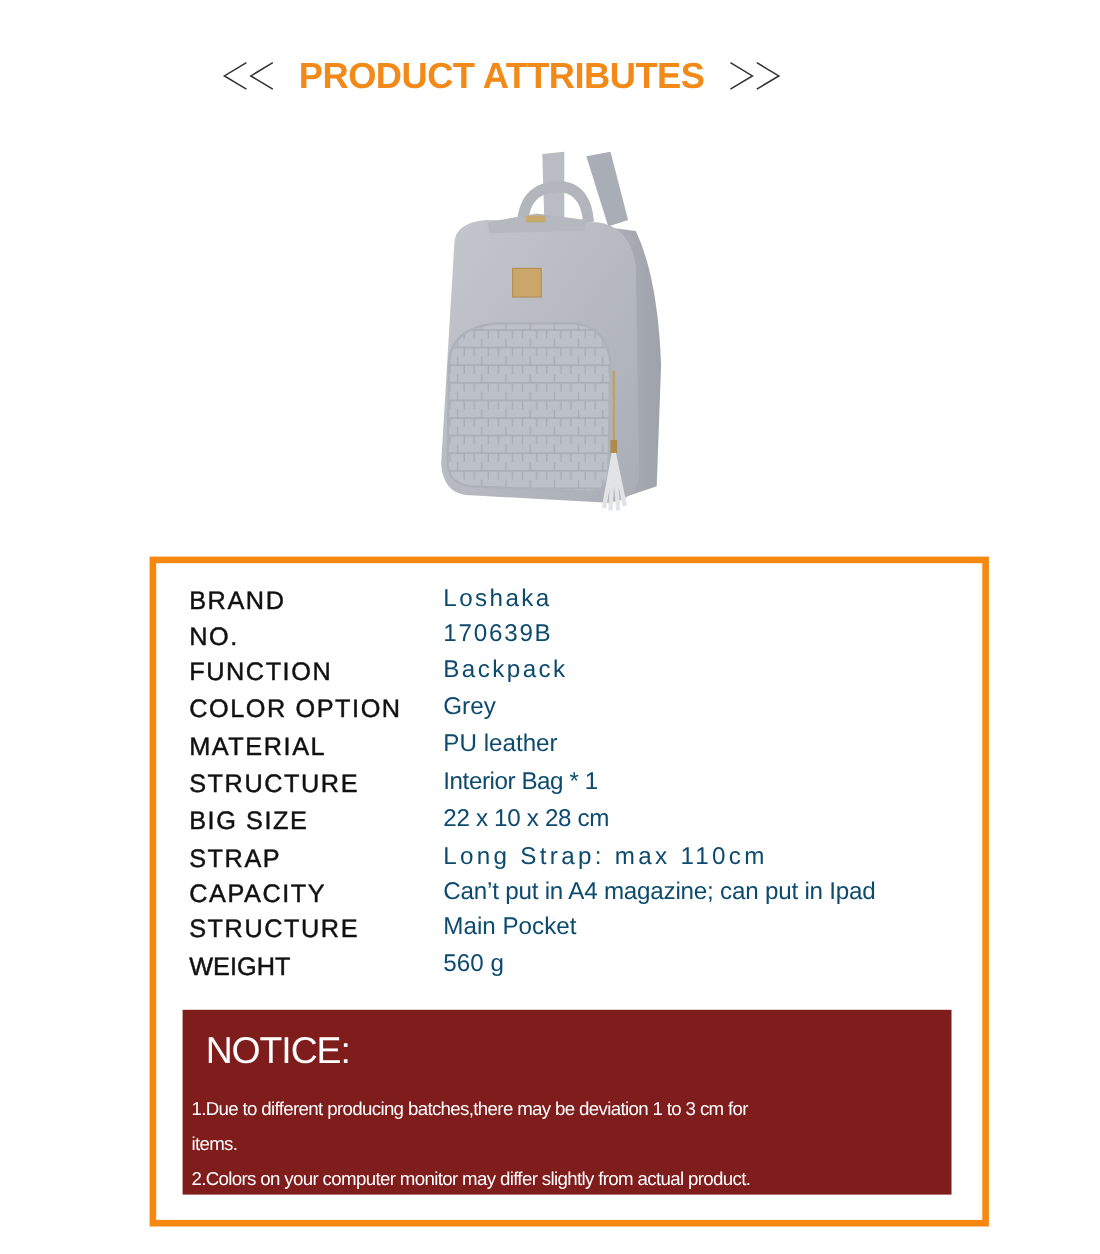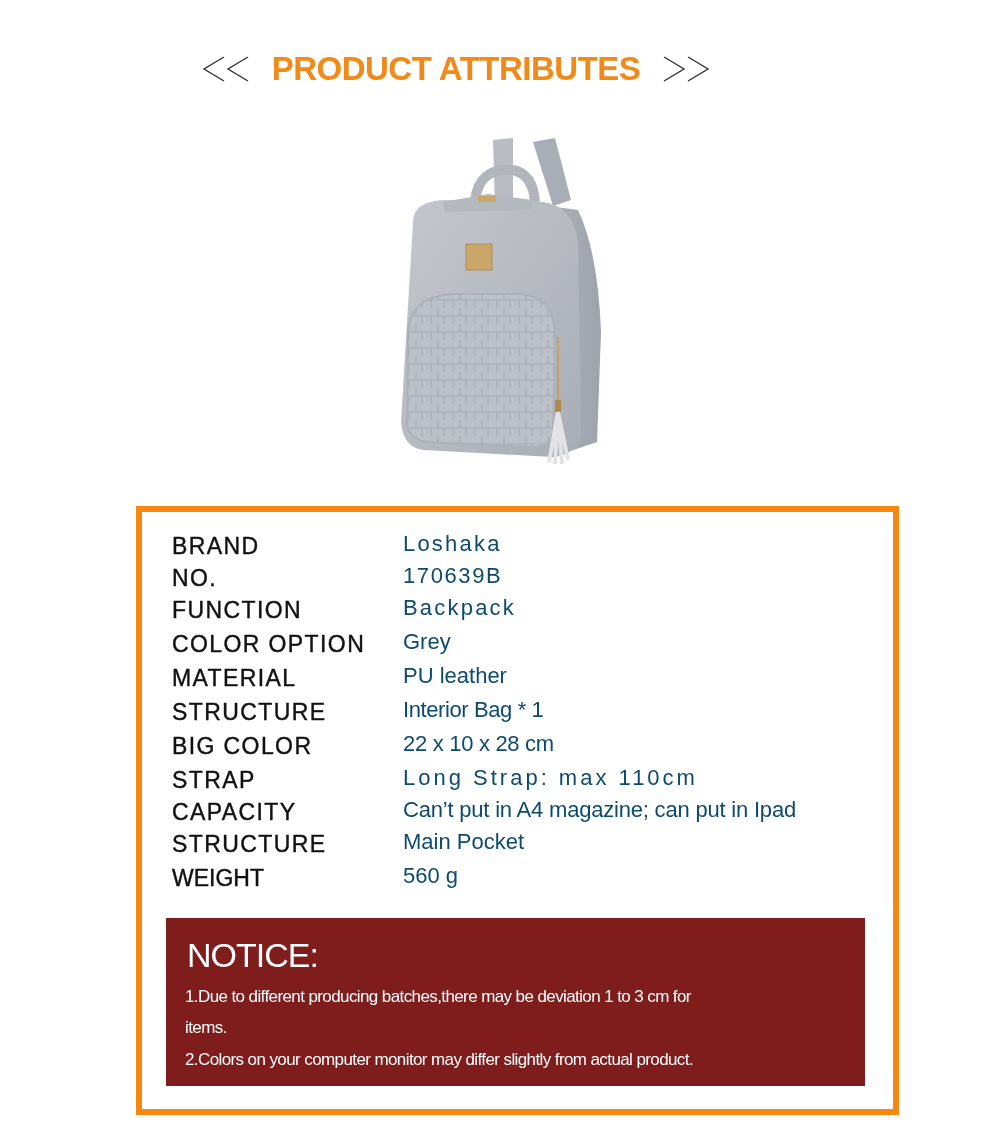--- a/index.html
+++ b/index.html
@@ -34,21 +34,21 @@
     .attr-value.wide { letter-spacing: 2.2px; }
     .notice {
       position: absolute; left: 166px; top: 918px; width: 699px; height: 168px;
       background: #7f1d1d; color: #fff;
     }
     .notice-title {
       position: absolute; left: 21px; top: 18px; font-size: 34px; letter-spacing: -1px;
       color: #fff; white-space: nowrap;
     }
     .notice-line {
-      position: absolute; left: 19px; font-size: 17px; letter-spacing: -0.6px; color: #fff; white-space: nowrap;
+      position: absolute; left: 8px; font-size: 17px; letter-spacing: -0.6px; color: #fff; white-space: nowrap; margin-top: 12px;
     }
   </style>
 </head>
 <body>
 
 <div class="header">
   <span class="chev">
     <svg viewBox="0 0 48 30">
       <polyline points="22,3 2,15 22,27" fill="none" stroke="#333" stroke-width="1.4"></polyline>
       <polyline points="46,3 26,15 46,27" fill="none" stroke="#333" stroke-width="1.4"></polyline>
@@ -116,21 +116,21 @@
 
   <div class="attr-label" style="top:631px">COLOR OPTION</div>
   <div class="attr-value" style="top:629px">Grey</div>
 
   <div class="attr-label" style="top:665px">MATERIAL</div>
   <div class="attr-value" style="top:663px">PU leather</div>
 
   <div class="attr-label" style="top:699px">STRUCTURE</div>
   <div class="attr-value" style="top:697px; letter-spacing:-0.4px">Interior Bag * 1</div>
 
-  <div class="attr-label" style="top:733px">BIG COLOR</div>
+  <div class="attr-label" style="top:733px">BIG SIZE</div>
   <div class="attr-value" style="top:731px; letter-spacing:-0.3px">22 x 10 x 28 cm</div>
 
   <div class="attr-label" style="top:767px">STRAP</div>
   <div class="attr-value" style="top:765px; letter-spacing:3px">Long Strap: max 110cm</div>
 
   <div class="attr-label" style="top:799px">CAPACITY</div>
   <div class="attr-value" style="top:797px; letter-spacing:-0.2px">Can’t put in A4 magazine; can put in Ipad</div>
 
   <div class="attr-label" style="top:831px">STRUCTURE</div>
   <div class="attr-value" style="top:829px">Main Pocket</div>

